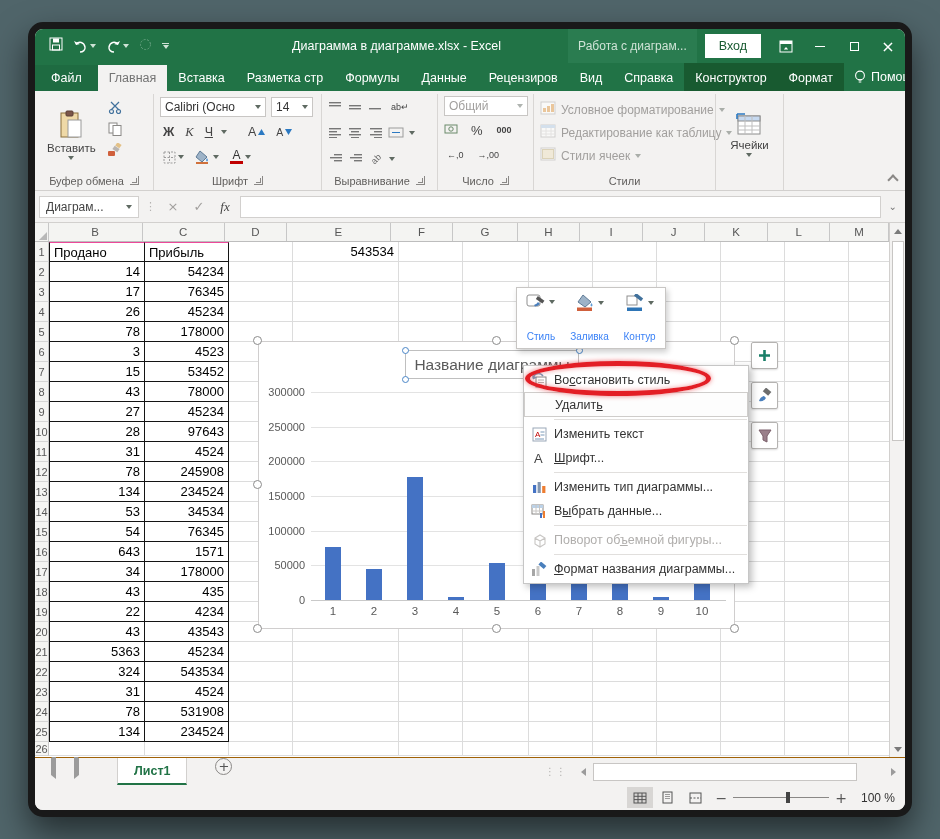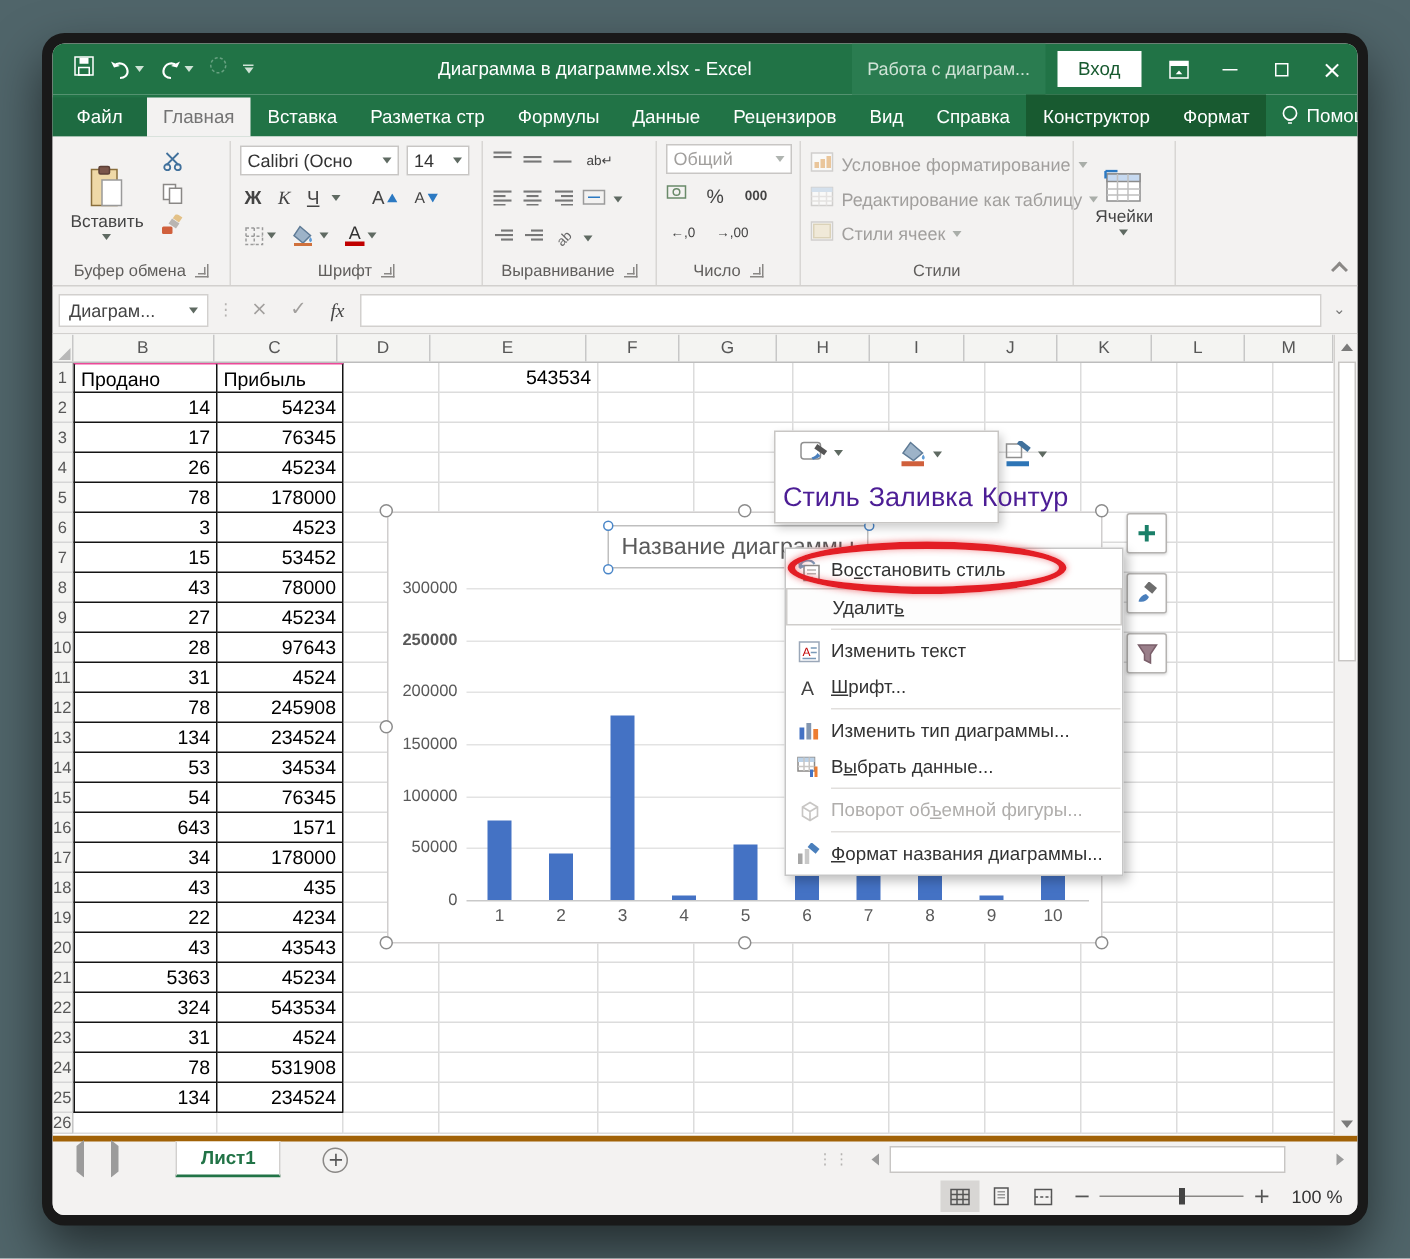--- a/index.html
+++ b/index.html
@@ -93,36 +93,36 @@
   .ylab{position:absolute;left:0;width:46px;text-align:right;font-size:11px;color:#595959;transform:translateY(-6px)}
   .bar{position:absolute;width:16px;background:#4472c4}
   .xlab{position:absolute;width:20px;text-align:center;font-size:11.5px;color:#595959;top:263px}
 
   
   .sidebtn{position:absolute;left:716px;width:27px;height:27px;background:#fff;border:1px solid #b5b3b1;border-radius:2px;display:flex;align-items:center;justify-content:center;z-index:2;box-shadow:0 1px 2px rgba(0,0,0,.15)}
 
   
   .minibar{position:absolute;left:481px;top:64px;width:150px;height:62px;background:#fff;border:1px solid #c8c6c4;box-shadow:2px 3px 6px rgba(0,0,0,.2);z-index:5;display:flex;align-items:stretch;justify-content:space-around;padding:4px 2px}
   .mbtn{display:flex;flex-direction:column;align-items:center;justify-content:space-between;padding:2px 3px}
-  .mbtn .mlbl{font-size:18px;color:#4c1d95}
+  .mbtn .mlbl{font-size:10px;color:#3b82f6}
   .mtop{display:flex;align-items:center;gap:3px}
 
   
   .cmenu{position:absolute;left:488px;top:142px;width:226px;background:#fff;border:1px solid #c6c6c6;box-shadow:3px 3px 7px rgba(0,0,0,.25);z-index:6;padding:2px 0}
   .mi{height:24px;display:flex;align-items:center;font-size:12.5px;color:#333;padding-right:8px}
   .mi .ic{width:30px;display:flex;align-items:center;justify-content:center;flex:0 0 auto}
   .mi.dis{color:#b0aeac}
   .mi.hl{border:1px solid #cfcdcb;background:#fdfdfd;height:25px}
   .msep{height:1px;background:#e1dfdd;margin:2px 1px 2px 30px}
   .accel{text-decoration:underline}
 
   .redoval{position:absolute;left:490px;top:138px;width:186px;height:35px;border:5px solid #e31e25;border-radius:50%/50%;z-index:7;box-shadow:0 0 5px rgba(227,30,37,.6),inset 0 0 5px rgba(227,30,37,.45)}
 
   
-  .sheetbar{height:28px;background:#f3f2f1;border-top:4px solid #a16207;display:flex;align-items:center;flex:0 0 auto}
+  .sheetbar{height:28px;background:#f3f2f1;border-top:1px solid #a16207;display:flex;flex:0 0 auto}
   .sarr{margin-left:16px;margin-right:2px}
   .tri-l{width:0;height:0;border-top:4px solid transparent;border-bottom:4px solid transparent;border-right:5px solid #9b9b9b}
   .tri-r{width:0;height:0;border-top:4px solid transparent;border-bottom:4px solid transparent;border-left:5px solid #9b9b9b}
   .sheettab{margin-left:36px;height:100%;background:#fff;border-left:1px solid #d2d0ce;border-right:1px solid #d2d0ce;border-bottom:2px solid #217346;color:#217346;font-size:12.5px;font-weight:bold;display:flex;align-items:center;padding:0 16px}
   .addsheet{width:17px;height:17px;border:1px solid #8a8886;border-radius:50%;color:#555;display:flex;align-items:center;justify-content:center;font-size:13px;margin-left:28px}
   .hscroll{display:flex;align-items:center;margin-left:auto;margin-right:4px;gap:2px}
   .hdots{color:#b5b3b1;font-size:10px;letter-spacing:1px;margin-right:6px}
   .hbtn{width:16px;height:18px;display:flex;align-items:center;justify-content:center;background:#f3f2f1}
   .hthumb{width:264px;height:18px;background:#fff;border:1px solid #c8c6c4}
   .htrack{width:24px;height:18px}
@@ -910,21 +910,21 @@
           <span class="tri-dn"></span>
         </span>
     </div>
 
     <div class="chart" id="chartbox">
       <div class="ctitle" id="charttitle">Название диаграммы<span class="thandle" style="position: absolute; left: -4px; top: -4px;"></span><span class="thandle" style="position: absolute; left: 170px; top: -4px;"></span><span class="thandle" style="position: absolute; left: -4px; top: 25px;"></span><span class="thandle" style="position: absolute; left: 170px; top: 25px;"></span></div>
       <div id="plot">
           <div class="gline" style="top: 50px;"></div>
           <div class="ylab" style="top: 50px;">300000</div>
           <div class="gline" style="top: 84.6667px;"></div>
-          <div class="ylab" style="top: 84.6667px; font-weight: bold;">250000</div>
+          <div class="ylab" style="top: 84.6667px;">250000</div>
           <div class="gline" style="top: 119.333px;"></div>
           <div class="ylab" style="top: 119.333px;">200000</div>
           <div class="gline" style="top: 154px;"></div>
           <div class="ylab" style="top: 154px;">150000</div>
           <div class="gline" style="top: 188.667px;"></div>
           <div class="ylab" style="top: 188.667px;">100000</div>
           <div class="gline" style="top: 223.333px;"></div>
           <div class="ylab" style="top: 223.333px;">50000</div>
           <div class="gline axis" style="top: 258px;"></div>
           <div class="ylab" style="top: 258px;">0</div>

